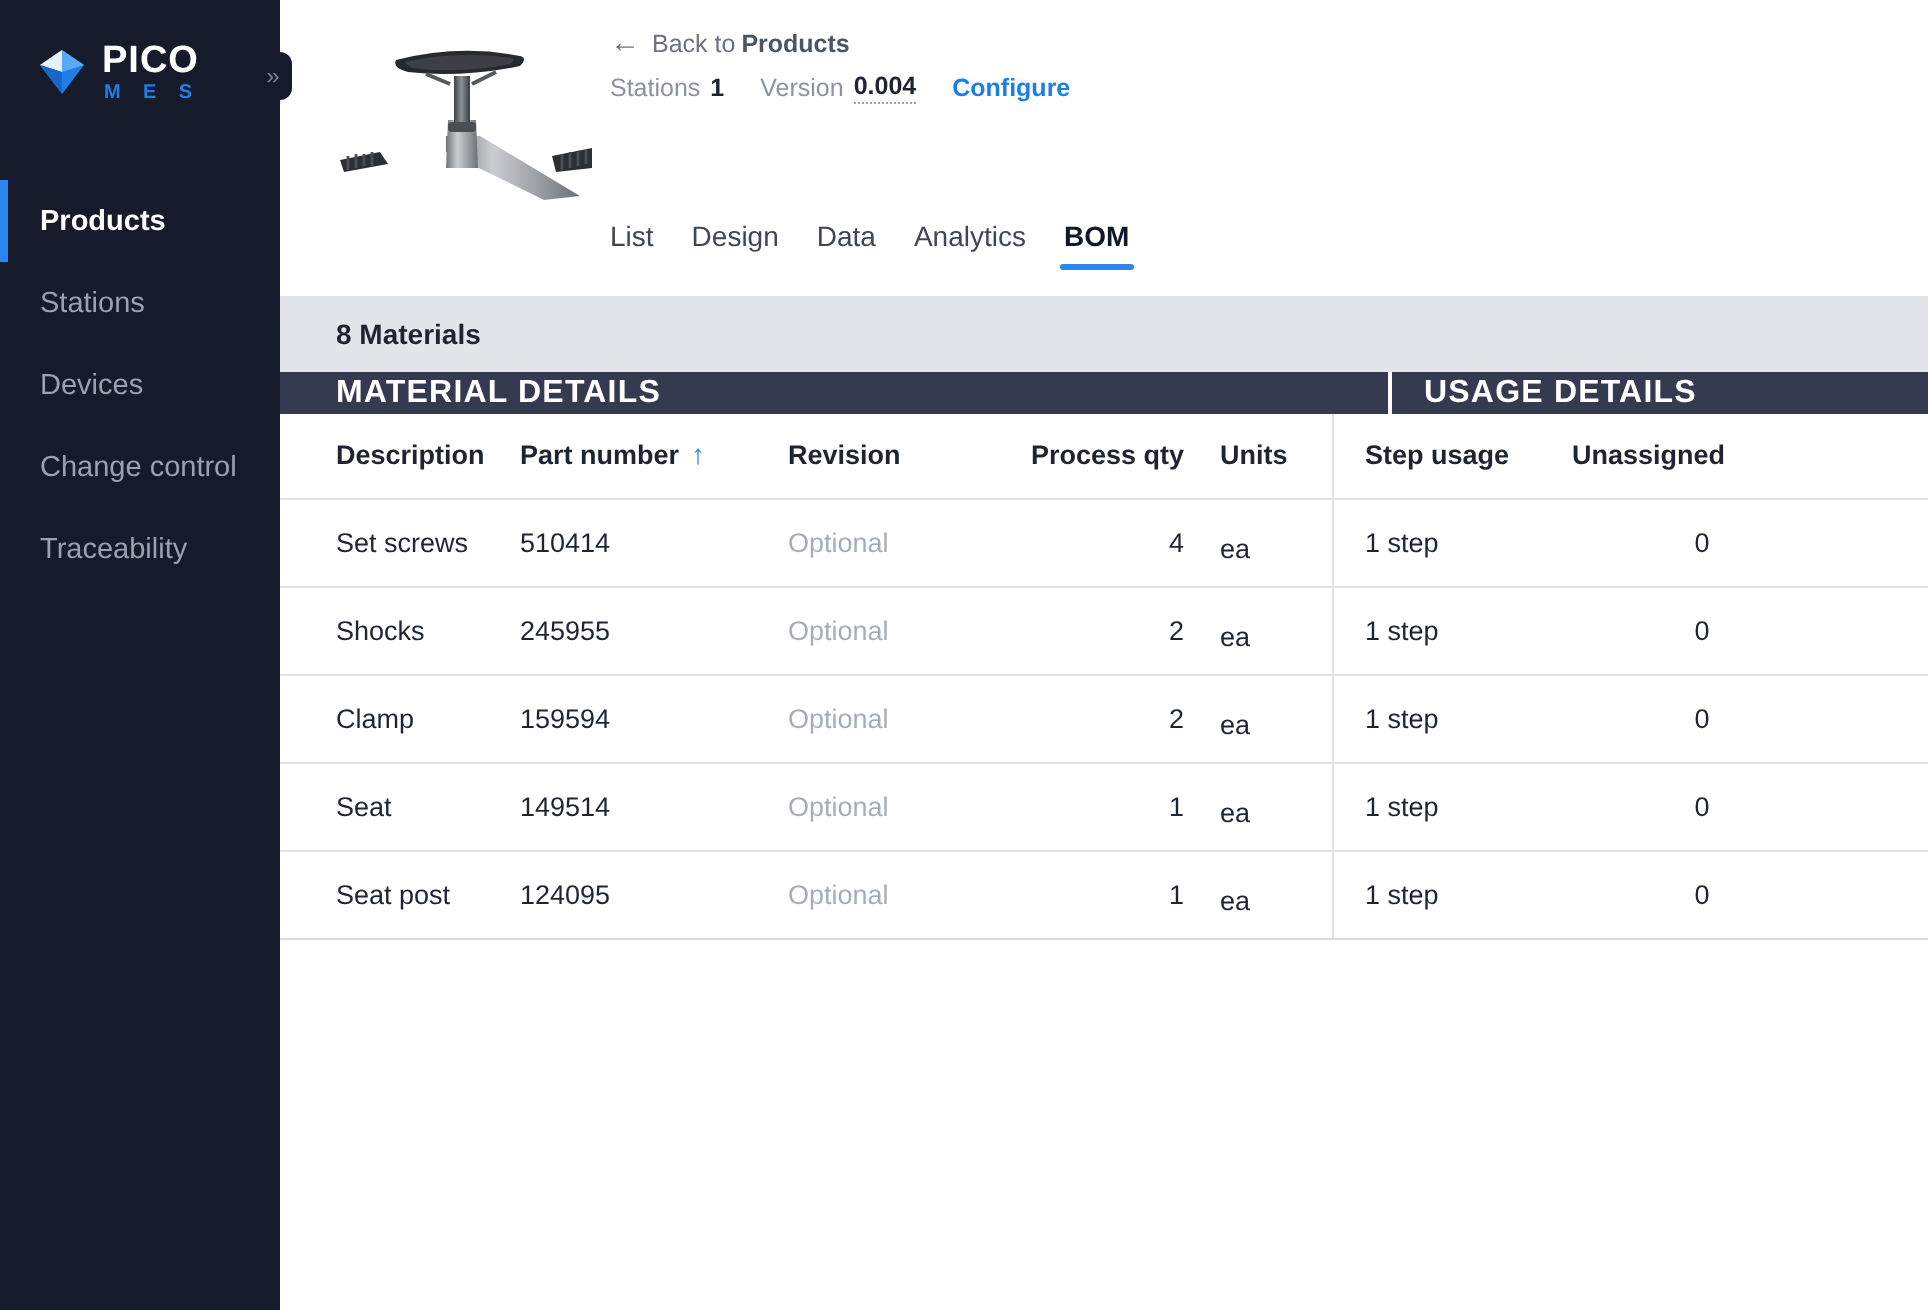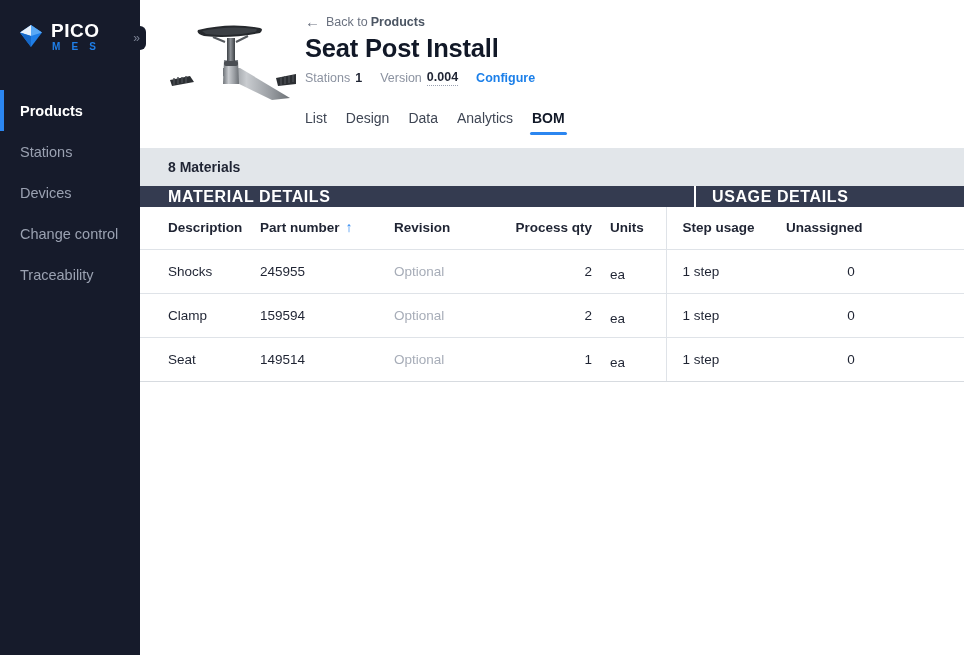--- a/index.html
+++ b/index.html
@@ -239,21 +239,20 @@
         </svg>
       </div>
 
       <div class="head-text">
         <div class="back-link">
           <span class="back-arrow">←</span>
           <span>Back to</span>
           <span class="back-strong">Products</span>
         </div>
 
-        <div class="page-title">Seat Post Install</div>
 
         <div class="meta-row">
           <span class="meta-label">Stations</span>
           <span class="meta-value">1</span>
           <span class="meta-gap"></span>
           <span class="meta-label">Version</span>
           <span class="meta-value dotted">0.004</span>
           <span class="meta-gap"></span>
           <span class="configure-link">Configure</span>
         </div>
@@ -294,20 +293,29 @@
           </th>
           <th class="c-rev">Revision</th>
           <th class="c-qty">Process qty</th>
           <th class="c-units">Units</th>
           <th class="c-step">Step usage</th>
           <th class="c-unas">Unassigned</th>
         </tr>
       </thead>
       <tbody>
         <tr>
+          <td class="c-desc">Set screws</td>
+          <td class="c-part">510414</td>
+          <td class="c-rev optional">Optional</td>
+          <td class="c-qty">4</td>
+          <td class="c-units"><span class="units-cell">ea</span></td>
+          <td class="c-step">1 step</td>
+          <td class="c-unas unas-cell">0</td>
+        </tr>
+        <tr>
           <td class="c-desc">Shocks</td>
           <td class="c-part">245955</td>
           <td class="c-rev optional">Optional</td>
           <td class="c-qty">2</td>
           <td class="c-units"><span class="units-cell">ea</span></td>
           <td class="c-step">1 step</td>
           <td class="c-unas unas-cell">0</td>
         </tr>
         <tr>
           <td class="c-desc">Clamp</td>
@@ -320,17 +328,26 @@
         </tr>
         <tr>
           <td class="c-desc">Seat</td>
           <td class="c-part">149514</td>
           <td class="c-rev optional">Optional</td>
           <td class="c-qty">1</td>
           <td class="c-units"><span class="units-cell">ea</span></td>
           <td class="c-step">1 step</td>
           <td class="c-unas unas-cell">0</td>
         </tr>
+        <tr>
+          <td class="c-desc">Seat post</td>
+          <td class="c-part">124095</td>
+          <td class="c-rev optional">Optional</td>
+          <td class="c-qty">1</td>
+          <td class="c-units"><span class="units-cell">ea</span></td>
+          <td class="c-step">1 step</td>
+          <td class="c-unas unas-cell">0</td>
+        </tr>
       </tbody>
     </table>
 
   </div>
 </div>
 
 </body></html>

